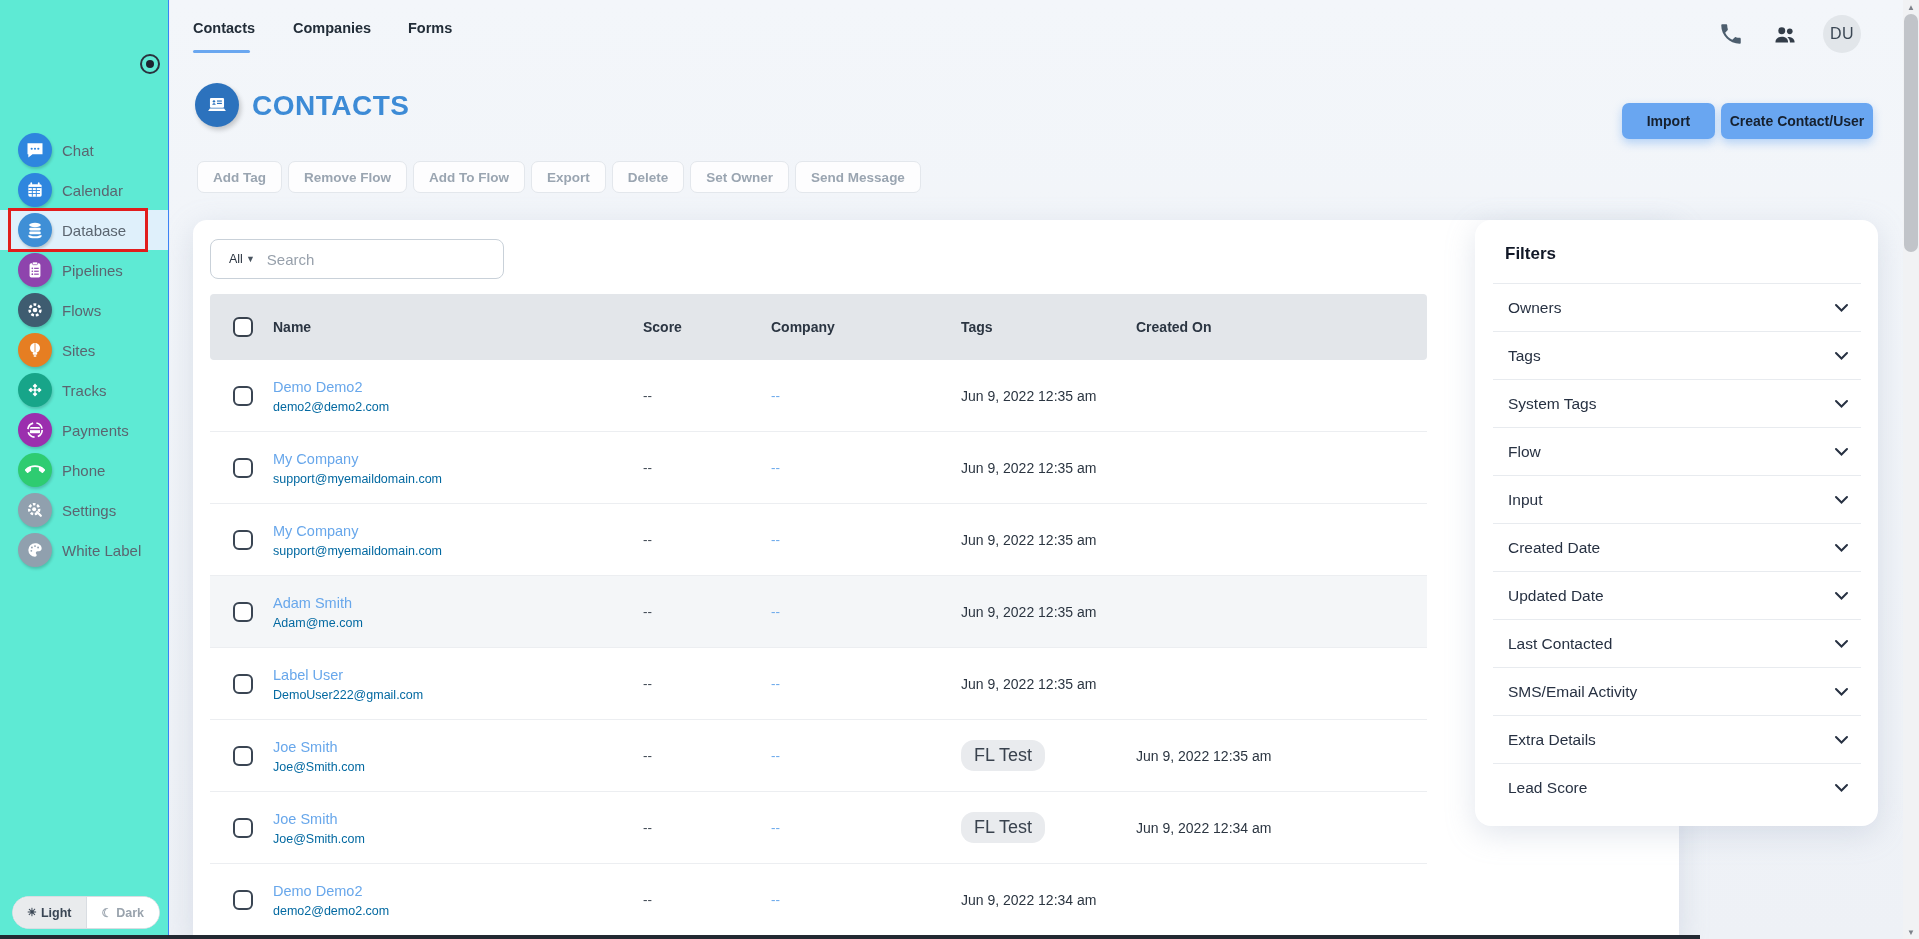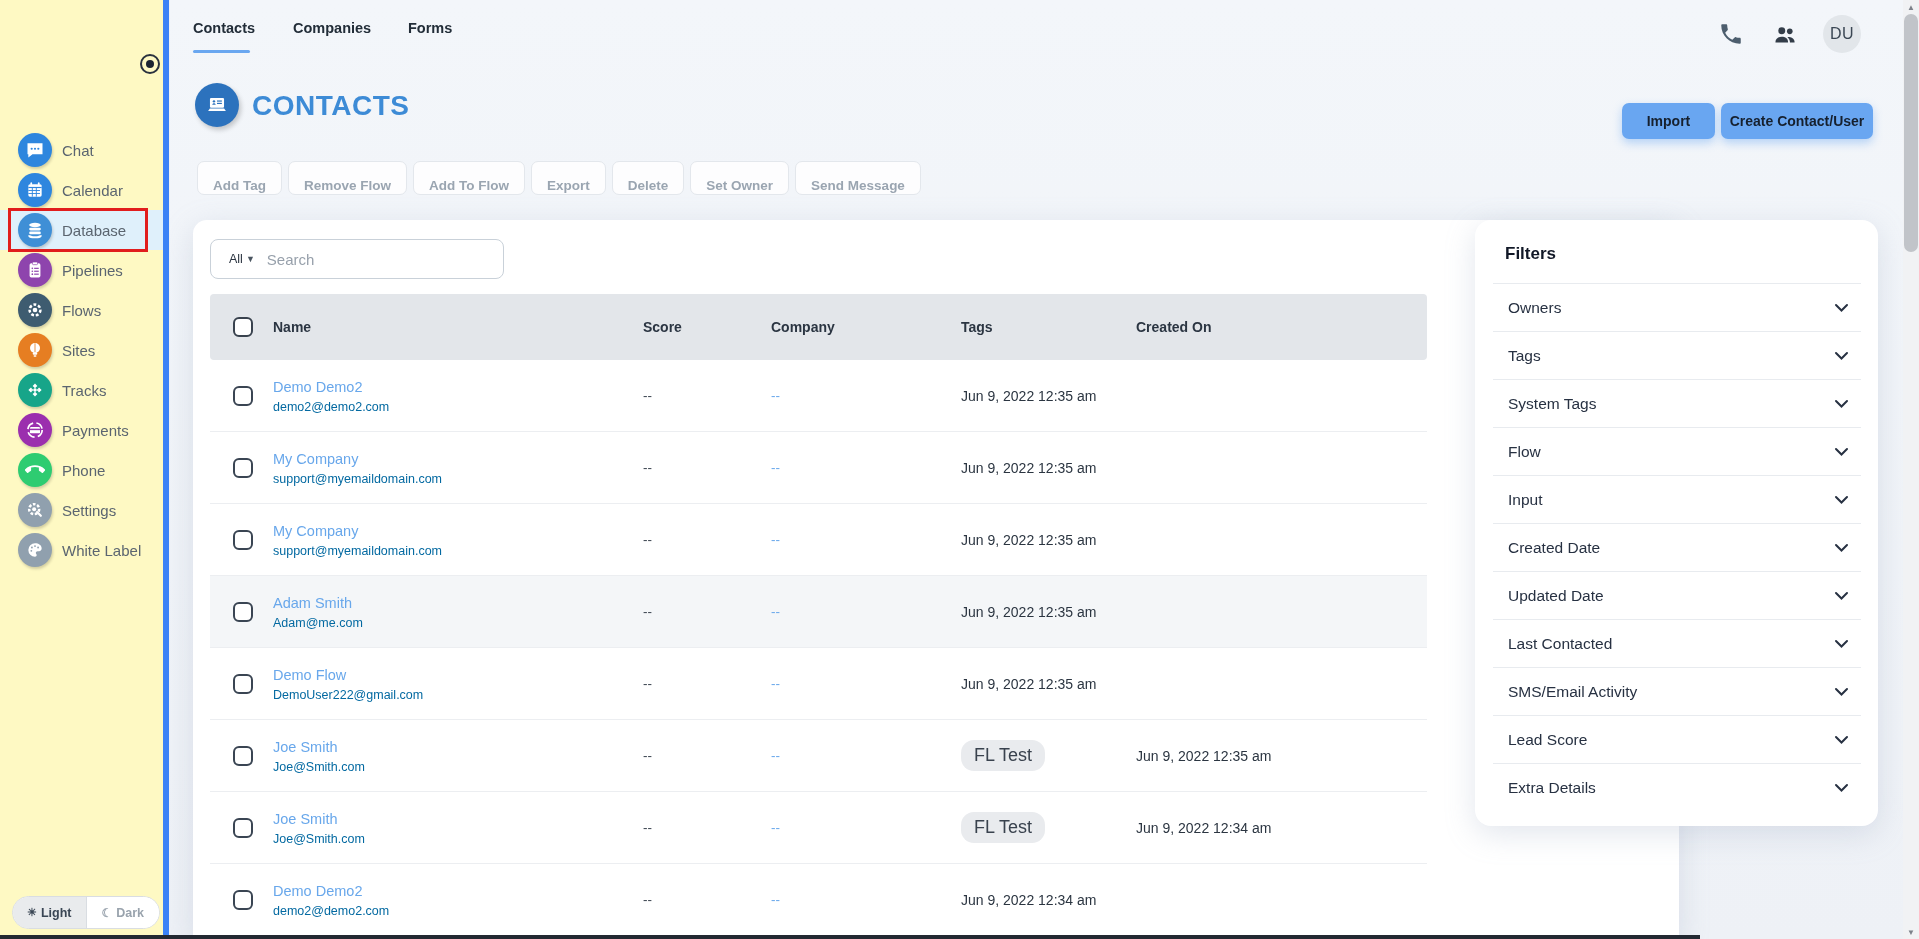--- a/index.html
+++ b/index.html
@@ -1,19 +1,19 @@
 <!DOCTYPE html>
 <html><head>
 <meta charset="utf-8">
 <style>
   * { margin:0; padding:0; box-sizing:border-box; }
   html,body { width:1919px; height:939px; overflow:hidden; font-family:"Liberation Sans",sans-serif; background:#eef1f6; }
 
   
-  .sidebar { position:absolute; left:0; top:0; width:169px; height:939px; background:#fef9c3; border-right:6px solid #3b82f6; z-index:5; }
+  .sidebar { position:absolute; left:0; top:0; width:169px; height:939px; background:#5eead4; border-right:1px solid #3b82f6; z-index:5; }
   .collapse-toggle { position:absolute; left:140px; top:54px; width:20px; height:20px; border:2px solid #2a323e; border-radius:50%; cursor:pointer; }
   .collapse-toggle::after { content:""; position:absolute; left:4px; top:4px; width:8px; height:8px; background:#1c2430; border-radius:50%; }
   .nav { position:absolute; top:130px; left:0; width:100%; }
   .nav-item { position:relative; height:40px; display:flex; align-items:center; cursor:pointer; }
   .nav-item.active { background:#dff0fb; }
   .active-outline { position:absolute; left:8px; top:208px; width:140px; height:44px; border:3px solid #e11d1d; z-index:6; pointer-events:none; }
   .sicon { width:34px; height:34px; border-radius:50%; margin-left:18px; display:flex; align-items:center; justify-content:center; flex:0 0 auto; box-shadow:1px 2px 3px rgba(0,0,0,0.18); }
   .sicon svg { width:20px; height:20px; display:block; }
   .nav-label { margin-left:10px; font-size:15px; color:#5b6570; }
   .si-chat { background:#2E86DE; color:#2E86DE; }
@@ -43,21 +43,21 @@
   .avatar { position:absolute; left:1653px; top:15px; width:38px; height:38px; background:#e2e6ea; border-radius:50%; display:flex; align-items:center; justify-content:center; font-size:16px; color:#3b4754; font-weight:normal; cursor:pointer; letter-spacing:0.5px; }
 
   .page-icon { position:absolute; left:25px; top:83px; width:44px; height:44px; border-radius:50%; background:#2c72bd; display:flex; align-items:center; justify-content:center; box-shadow:2px 3px 5px rgba(0,0,0,0.2); }
   .page-title { position:absolute; left:82px; top:90px; font-size:28px; font-weight:bold; color:#3d8bd6; letter-spacing:0.5px; }
 
   .btn-primary { position:absolute; top:103px; height:36px; background:#69a6f1; border:none; border-radius:7px; font-family:inherit; font-size:14px; font-weight:bold; color:#16202e; cursor:pointer; box-shadow:0 4px 10px rgba(105,166,241,0.45); }
   .btn-import { left:1452px; width:93px; }
   .btn-create { left:1551px; width:152px; }
 
   .bulk-row { position:absolute; left:27px; top:161px; display:flex; gap:6px; }
-  .btn-bulk { height:32px; padding:16px 15px; background:#fdfdfe; border:1px solid #e3e7ec; border-radius:7px; font-family:inherit; font-size:13.5px; font-weight:bold; color:#9aa5b1; cursor:pointer; white-space:nowrap; }
+  .btn-bulk { height:32px; padding:8px 15px; background:#fdfdfe; border:1px solid #e3e7ec; border-radius:7px; font-family:inherit; font-size:13.5px; font-weight:bold; color:#9aa5b1; cursor:pointer; white-space:nowrap; }
 
   
   .card { position:absolute; left:23px; top:220px; width:1486px; height:719px; background:#ffffff; border-radius:14px 14px 0 0; box-shadow:0 8px 30px rgba(150,165,190,0.28); }
   .search-box { position:absolute; left:17px; top:19px; width:294px; height:40px; border:1px solid #c9d1d9; border-radius:8px; display:flex; align-items:center; }
   .search-scope { margin-left:18px; font-size:12.5px; color:#2b3440; display:flex; align-items:center; gap:3px; cursor:pointer; white-space:nowrap; }
   .caret { font-size:9px; color:#4a5560; }
   .search-input { border:none; outline:none; margin-left:12px; flex:1; min-width:0; font-family:inherit; font-size:15px; color:#2b3440; background:transparent; }
   .search-input::placeholder { color:#97a0ab; }
 
   .tgrid { display:grid; grid-template-columns:63px 370px 128px 190px 175px 1fr; align-items:center; }
@@ -323,21 +323,21 @@
       <div class="trow tgrid hl">
         <span class="cb"></span>
         <div><a class="nm">Adam Smith</a><div class="em">Adam@me.com</div></div>
         <span class="sc">--</span>
         <a class="co">--</a>
 
         <span class="dt">Jun 9, 2022 12:35 am</span>
       </div>
       <div class="trow tgrid">
         <span class="cb"></span>
-        <div><a class="nm">Demo Flow</a><div class="em">DemoUser222@gmail.com</div></div>
+        <div><a class="nm">Label User</a><div class="em">DemoUser222@gmail.com</div></div>
         <span class="sc">--</span>
         <a class="co">--</a>
 
         <span class="dt">Jun 9, 2022 12:35 am</span>
       </div>
       <div class="trow tgrid">
         <span class="cb"></span>
         <div><a class="nm">Joe Smith</a><div class="em">Joe@Smith.com</div></div>
         <span class="sc">--</span>
         <a class="co">--</a>
@@ -414,27 +414,27 @@
             <path d="M2 2l5.5 5.5L13 2" stroke="#273142" stroke-width="2" fill="none" stroke-linecap="round"></path>
           </svg>
       </div>
       <div class="fitem">
         <span>SMS/Email Activity</span>
         <svg width="15" height="10">
             <path d="M2 2l5.5 5.5L13 2" stroke="#273142" stroke-width="2" fill="none" stroke-linecap="round"></path>
           </svg>
       </div>
       <div class="fitem">
+        <span>Extra Details</span>
+        <svg width="15" height="10">
+            <path d="M2 2l5.5 5.5L13 2" stroke="#273142" stroke-width="2" fill="none" stroke-linecap="round"></path>
+          </svg>
+      </div>
+      <div class="fitem">
         <span>Lead Score</span>
-        <svg width="15" height="10">
-            <path d="M2 2l5.5 5.5L13 2" stroke="#273142" stroke-width="2" fill="none" stroke-linecap="round"></path>
-          </svg>
-      </div>
-      <div class="fitem">
-        <span>Extra Details</span>
         <svg width="15" height="10">
             <path d="M2 2l5.5 5.5L13 2" stroke="#273142" stroke-width="2" fill="none" stroke-linecap="round"></path>
           </svg>
       </div>
     </div>
   </div>
 </div>
 
 <div class="bottom-edge"></div>
 

